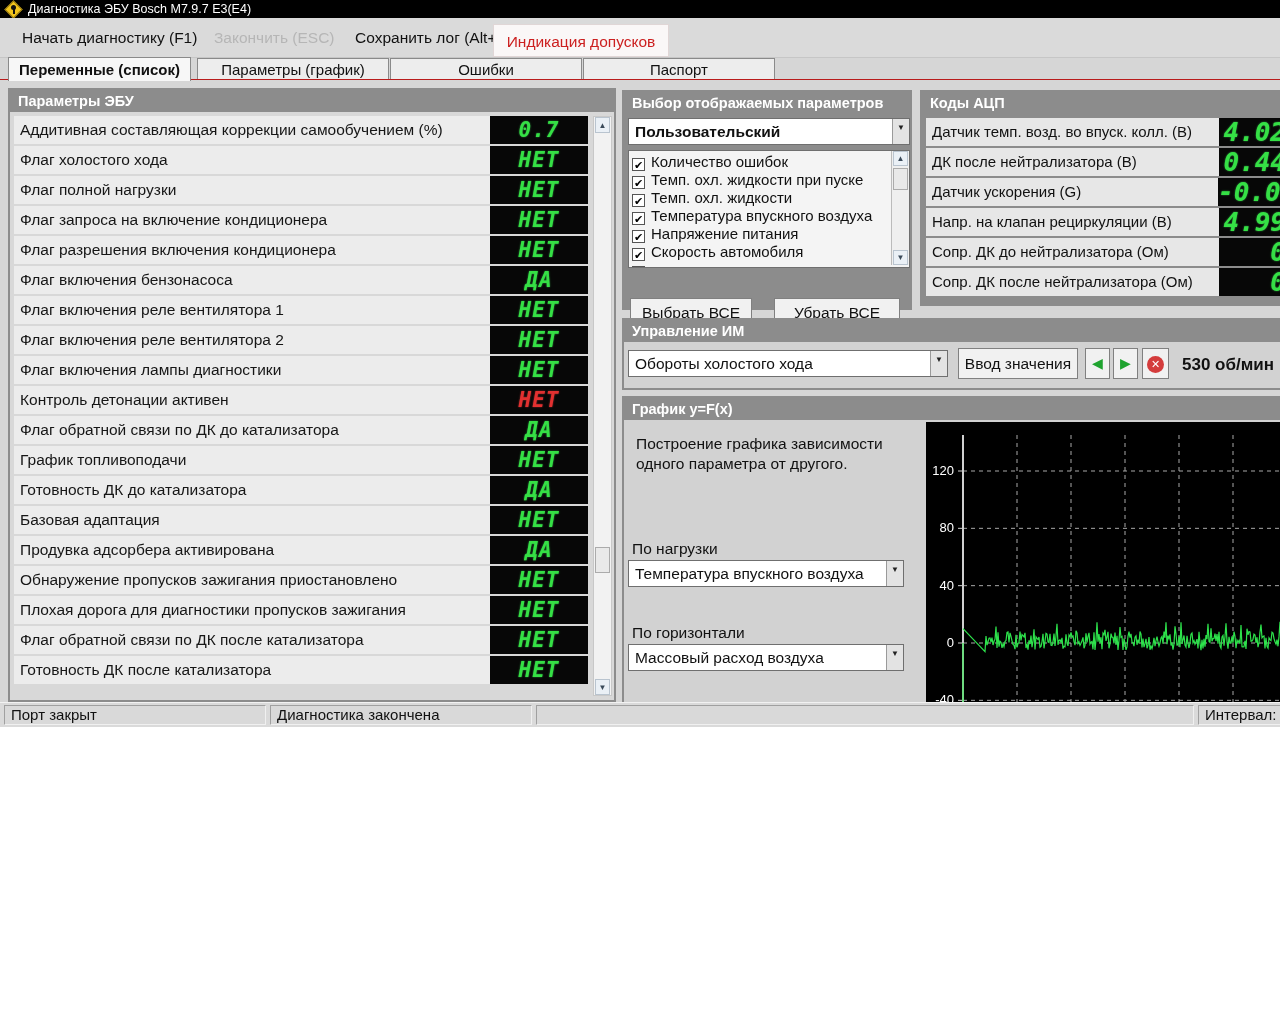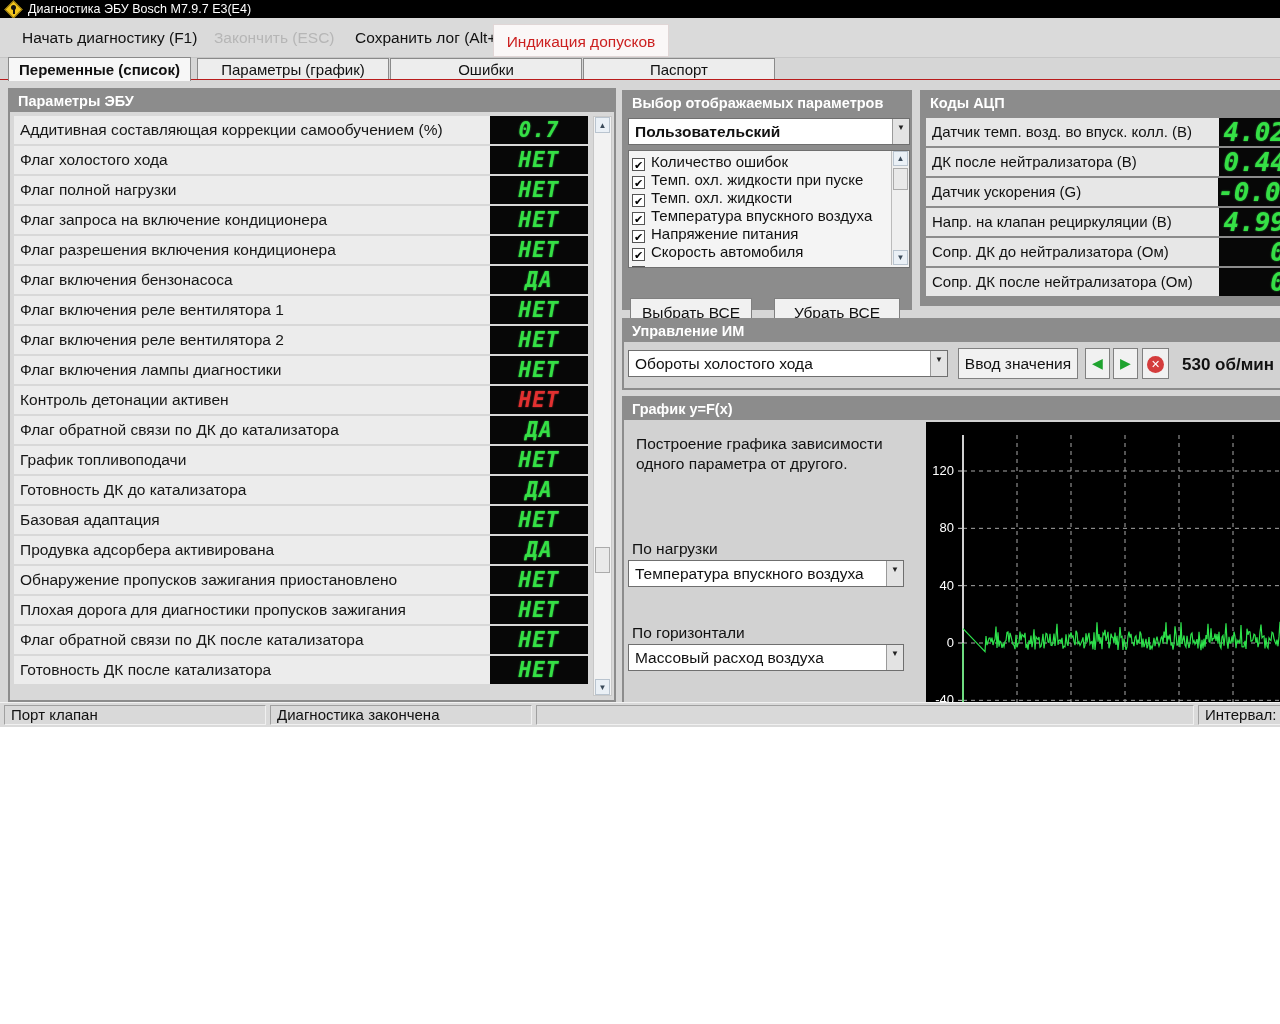--- a/index.html
+++ b/index.html
@@ -333,18 +333,18 @@
             <text class="ticklbl" x="28" y="282.332">-40</text>
             <line class="axis" x1="37" y1="13" x2="37" y2="280"></line>
             <polyline class="trace" style="stroke:#2de24b" points="37,206.7 59,229.6 60,214.1 61,223.1 62,219.8 63,216.2 64,215.9 65,220.2 66,215.5 67,223.0 68,219.3 69,217.2 70,204.5 71,225.9 72,210.2 73,224.6 74,219.2 75,220.3 76,225.9 77,221.8 78,224.7 79,219.6 80,218.5 81,210.5 82,210.0 83,220.4 84,210.8 85,214.3 86,218.9 87,222.3 88,223.2 89,227.2 90,212.8 91,225.4 92,221.6 93,220.6 94,209.6 95,218.4 96,212.6 97,213.7 98,215.0 99,210.8 100,226.0 101,221.9 102,227.7 103,218.4 104,222.0 105,213.6 106,225.1 107,219.1 108,207.2 109,227.4 110,214.8 111,216.4 112,217.5 113,215.1 114,225.3 115,224.4 116,219.8 117,211.7 118,226.3 119,219.5 120,211.3 121,212.0 122,219.8 123,220.4 124,211.7 125,223.2 126,223.5 127,220.0 128,211.5 129,224.0 130,213.8 131,201.8 132,222.8 133,218.4 134,217.9 135,220.2 136,215.8 137,226.6 138,224.3 139,224.8 140,212.4 141,221.2 142,223.9 143,212.9 144,214.7 145,210.4 146,215.0 147,214.0 148,219.7 149,223.2 150,208.7 151,211.0 152,221.6 153,219.8 154,223.3 155,221.2 156,218.7 157,215.3 158,226.2 159,223.4 160,211.4 161,220.4 162,214.6 163,210.8 164,222.1 165,220.1 166,219.5 167,227.3 168,210.3 169,228.0 170,217.8 171,200.2 172,219.7 173,212.1 174,221.0 175,215.2 176,227.2 177,211.1 178,212.7 179,207.9 180,218.9 181,214.8 182,209.8 183,226.3 184,222.0 185,211.6 186,215.2 187,215.3 188,221.3 189,210.5 190,222.9 191,213.8 192,227.9 193,218.4 194,205.0 195,215.3 196,214.5 197,228.0 198,216.5 199,221.4 200,227.9 201,224.9 202,214.3 203,209.6 204,215.6 205,211.8 206,220.2 207,220.8 208,224.1 209,215.2 210,213.9 211,222.8 212,217.7 213,221.4 214,209.5 215,212.2 216,225.4 217,216.5 218,225.2 219,221.7 220,216.8 221,226.2 222,223.3 223,215.1 224,227.8 225,224.1 226,226.5 227,222.6 228,215.8 229,224.1 230,218.6 231,214.6 232,220.1 233,224.1 234,221.0 235,216.1 236,214.5 237,221.7 238,209.6 239,215.8 240,200.2 241,222.2 242,213.6 243,216.7 244,212.3 245,223.5 246,220.7 247,227.7 248,221.9 249,204.4 250,211.8 251,223.1 252,223.0 253,214.3 254,225.3 255,200.2 256,221.9 257,217.6 258,213.5 259,223.2 260,225.2 261,213.8 262,221.5 263,226.0 264,220.9 265,212.2 266,211.0 267,220.7 268,218.6 269,222.2 270,220.0 271,217.1 272,226.5 273,209.7 274,221.3 275,228.2 276,217.7 277,226.4 278,216.7 279,224.6 280,213.1 281,217.1 282,201.7 283,219.5 284,220.4 285,206.3 286,219.2 287,216.6 288,216.4 289,211.6 290,218.9 291,212.1 292,221.7 293,209.7 294,224.1 295,226.2 296,215.0 297,213.5 298,223.7 299,214.6 300,201.3 301,219.6 302,226.7 303,214.9 304,220.4 305,221.0 306,214.3 307,220.8 308,209.7 309,214.1 310,226.1 311,218.2 312,220.3 313,218.5 314,221.8 315,203.0 316,224.7 317,224.8 318,224.7 319,218.9 320,226.9 321,206.7 322,212.7 323,209.6 324,210.0 325,219.2 326,218.9 327,217.2 328,212.1 329,213.0 330,220.8 331,215.2 332,225.1 333,220.6 334,210.0 335,202.6 336,215.8 337,214.4 338,213.9 339,226.4 340,215.9 341,224.3 342,226.1 343,215.9 344,217.6 345,218.5 346,210.1 347,211.0 348,216.6 349,219.8 350,222.1 351,217.6 352,224.3 353,214.4 354,199.7 355,221.0 356,218.7 357,213.6 358,223.4 359,216.4 360,216.0 361,224.3 362,217.5 363,224.0 364,211.0 365,222.7 366,225.8 367,227.8 368,220.3 369,223.8 370,226.5"></polyline>
             <line class="trace" style="stroke:#2de24b" x1="37" y1="221" x2="37" y2="280"></line>
           </svg>
       </div>
     </div>
   </div>
 
   <div class="statusbar">
-      <div class="scell" style="left: 4px; width: 262px;">Порт клапан</div>
+      <div class="scell" style="left: 4px; width: 262px;">Порт закрыт</div>
       <div class="scell" style="left: 270px; width: 262px;">Диагностика закончена</div>
       <div class="scell" style="left: 536px; width: 658px;"></div>
       <div class="scell" style="left: 1198px; width: 92px;">Интервал: 4</div>
     </div>
 </div>
 
 </body></html>

